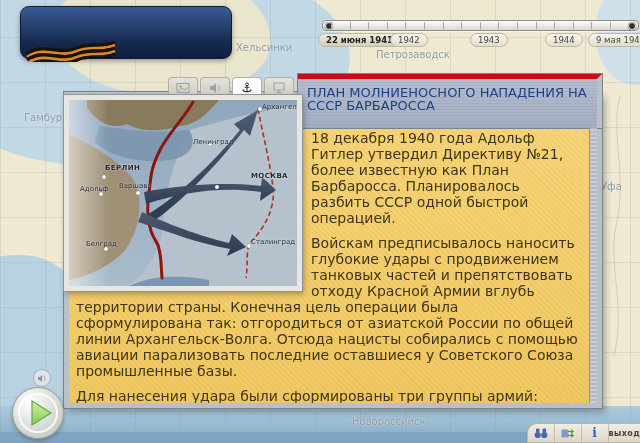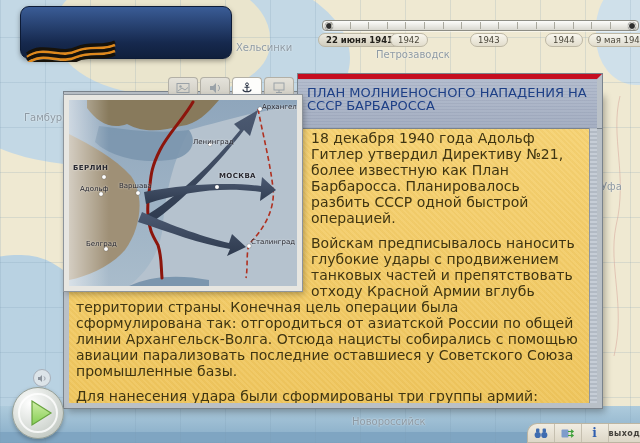--- a/index.html
+++ b/index.html
@@ -60,21 +60,21 @@
   #map-spacer{float:left;width:235px;height:164px;}
   #paragraphs p{margin:0 0 9px 0;}
   #scrollbar{position:absolute;right:0;top:31px;bottom:0;width:7px;border-left:1px solid #8d95a0;
         background:repeating-linear-gradient(0deg,#c6cdd6 0 2px,#b2bac4 2px 4px);z-index:3;}
   
   #battle-map{position:absolute;left:64px;top:95px;width:238px;height:196px;box-sizing:border-box;
         border:5px solid #e7e6e1;box-shadow:0 0 0 1px #8d949b,2px 3px 6px rgba(0,0,0,.3);z-index:4;}
   #map-inner{position:absolute;inset:0;overflow:hidden;}
   .city{position:absolute;font-size:7px;color:#26262e;text-shadow:0 0 2px rgba(255,255,255,.85);
         white-space:nowrap;z-index:5;}
-  .city.caps{font-weight:bold;letter-spacing:.4px;}
+  .city.caps{font-weight:bold;letter-spacing:.4px;margin-left:32px;}
   .city-dot{position:absolute;width:4px;height:4px;border-radius:50%;background:#fff;
         box-shadow:0 0 1px #333;z-index:5;}
   
   #media-tabs{position:absolute;left:168px;top:77px;display:flex;gap:2px;z-index:3;}
   .mtab{width:30px;height:20px;box-sizing:border-box;border:1px solid #b3b0a6;border-bottom:none;
         border-radius:4px 4px 0 0;background:linear-gradient(#e4e2da,#cfccc2);
         display:flex;align-items:center;justify-content:center;cursor:pointer;}
   .mtab.active{background:#fdfdfb;}
   
   #continue-btn{position:absolute;left:262px;top:402px;width:136px;height:23px;border-radius:12px;

